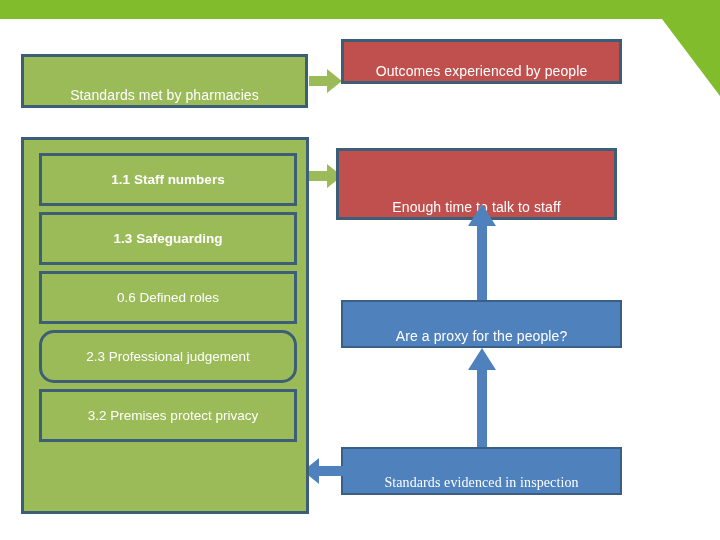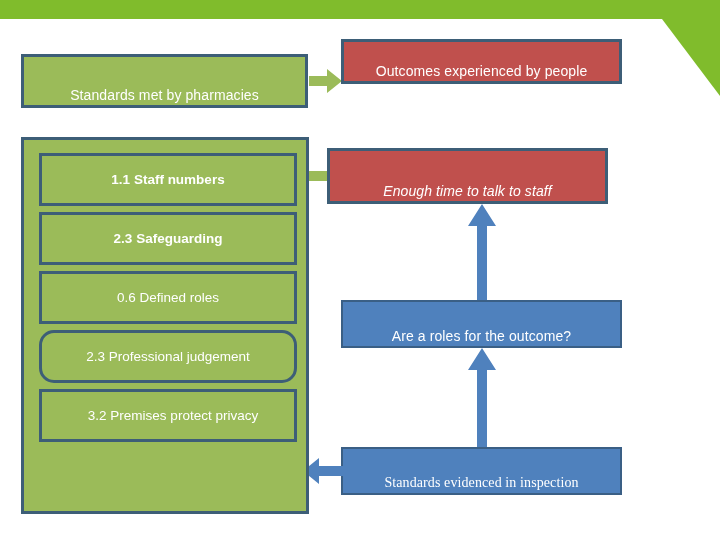--- a/index.html
+++ b/index.html
@@ -115,32 +115,32 @@
   <div class="node red" style="left:341px; top:39px; width:281px; height:45px;">
     <span>Outcomes experienced by people</span>
   </div>
 
   <div class="arrow" style="left:309px; top:163px; width:33px; height:26px;">
     <svg width="33" height="26" viewBox="0 0 33 26">
       <polygon points="0,8 18,8 18,1 33,13 18,25 18,18 0,18" fill="#9BBB59"></polygon>
     </svg>
   </div>
 
-  <div class="node red" style="left:327px; top:148px; width:281px; height:56px;font-style:italic;">
+  <div class="node red" style="left:336px; top:148px; width:281px; height:72px;">
     <span>Enough time to talk to staff</span>
   </div>
 
   <div class="arrow" style="left:467px; top:204px; width:30px; height:98px;">
     <svg width="30" height="98" viewBox="0 0 30 98">
       <polygon points="15,0 29,22 20,22 20,98 10,98 10,22 1,22" fill="#4F81BD"></polygon>
     </svg>
   </div>
 
   <div class="node blue" style="left:341px; top:300px; width:281px; height:48px;">
-    <span>Are a roles for the outcome?</span>
+    <span>Are a proxy for the people?</span>
   </div>
 
   <div class="arrow" style="left:467px; top:348px; width:30px; height:102px;">
     <svg width="30" height="102" viewBox="0 0 30 102">
       <polygon points="15,0 29,22 20,22 20,102 10,102 10,22 1,22" fill="#4F81BD"></polygon>
     </svg>
   </div>
 
   <div class="node blue" style="left:341px; top:447px; width:281px; height:48px;font-family:Liberation Serif, serif;">
     <span>Standards evidenced in inspection</span>
@@ -152,21 +152,21 @@
     </svg>
   </div>
 
   <div class="std-container">
 
     <div class="std-item bold" style="top:13px;">
       <span>1.1 Staff numbers</span>
     </div>
 
     <div class="std-item bold" style="top:72px;">
-      <span>2.3 Safeguarding</span>
+      <span>1.3 Safeguarding</span>
     </div>
 
     <div class="std-item" style="top:131px;">
       <span>0.6 Defined roles</span>
     </div>
 
     <div class="std-item" style="top:190px;border-radius:15px;">
       <span>2.3 Professional judgement</span>
     </div>
 

